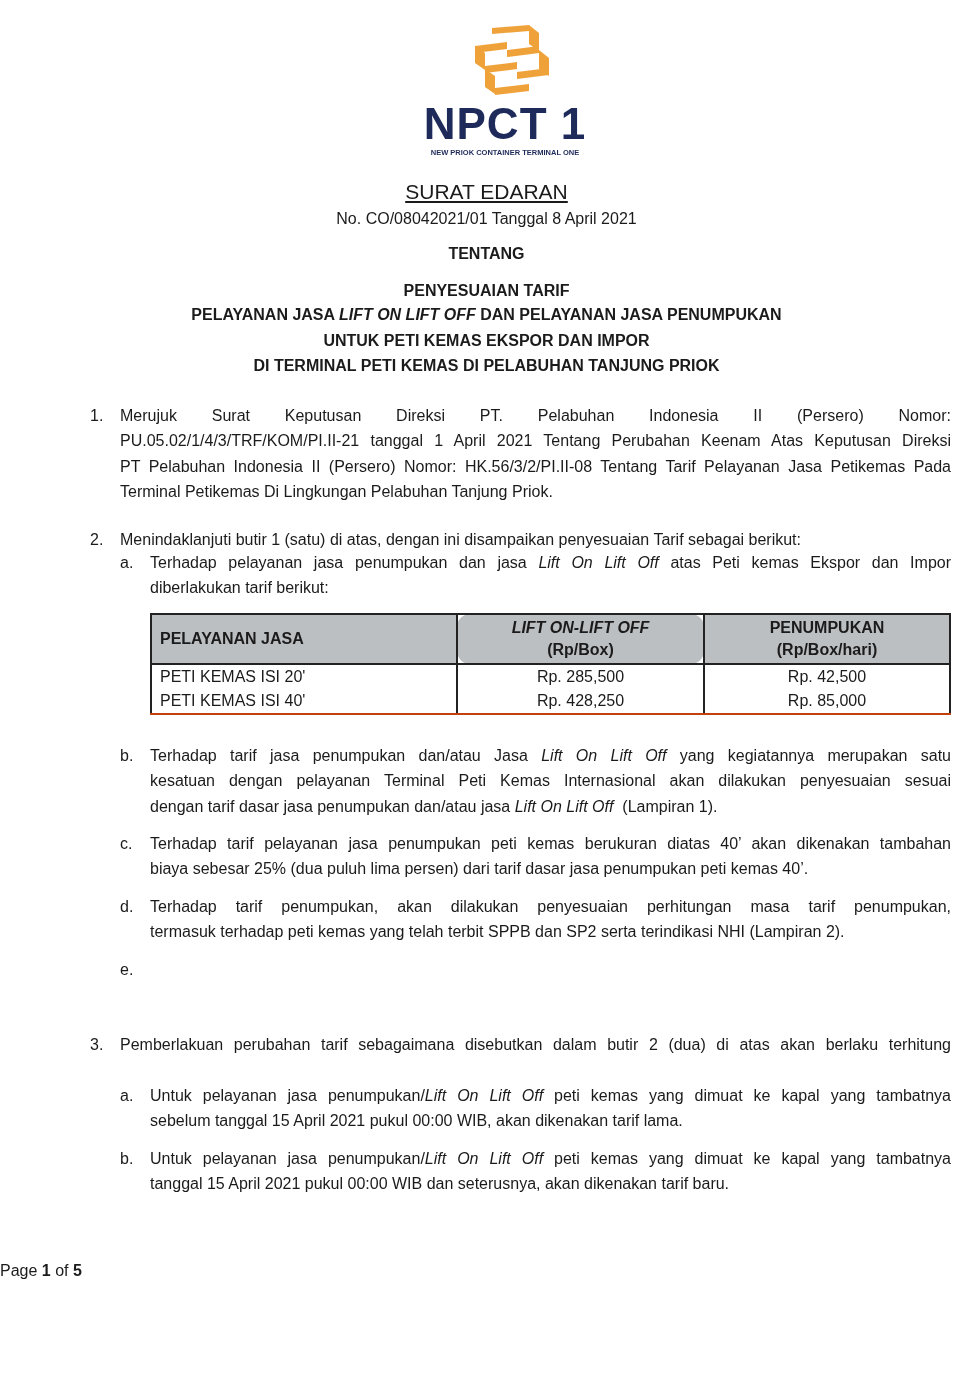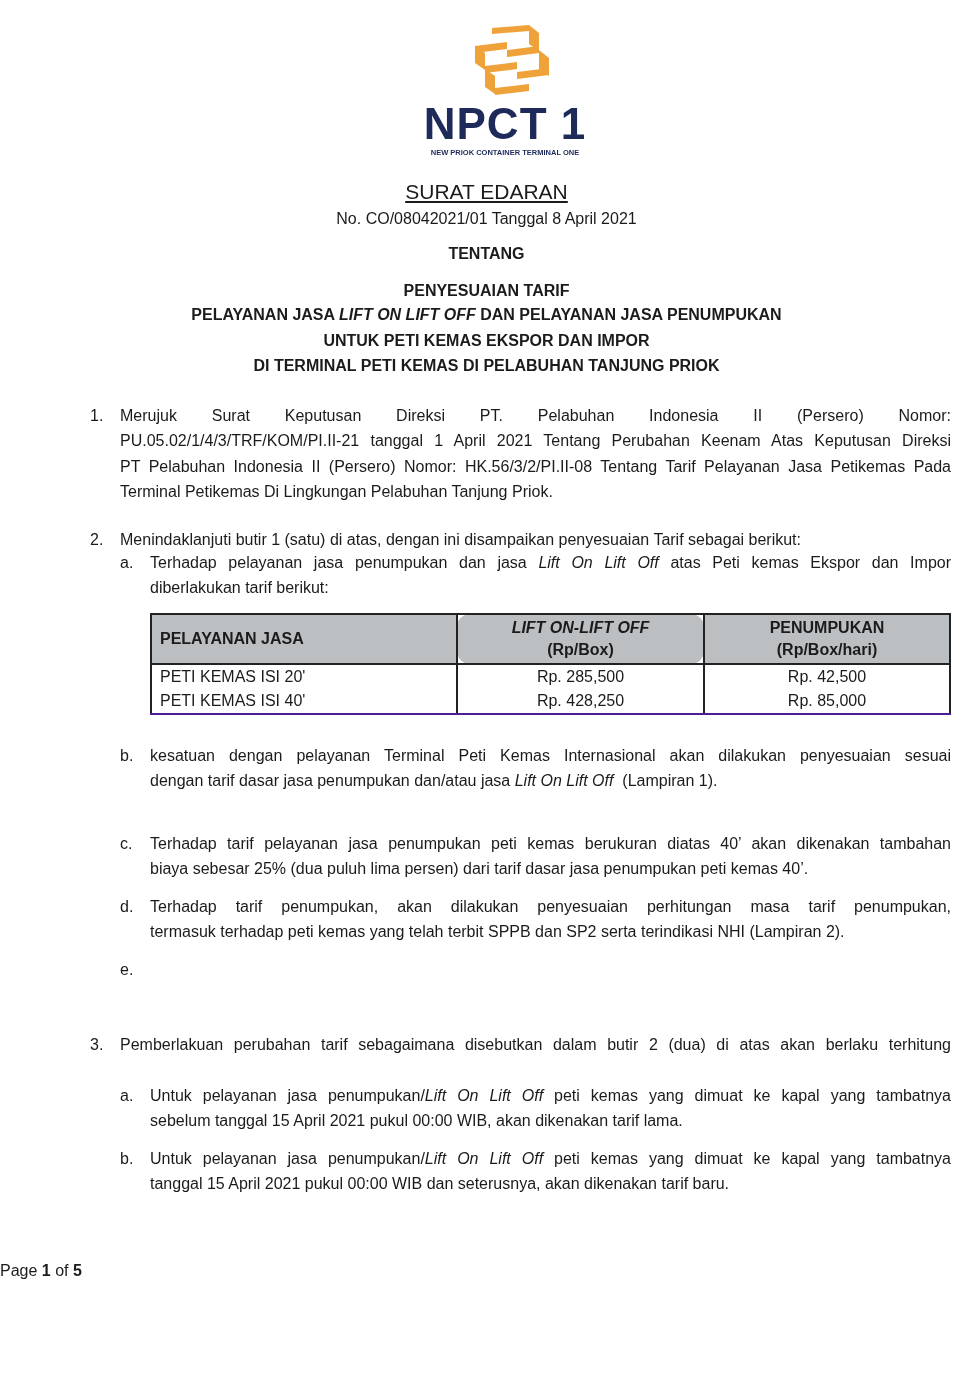--- a/index.html
+++ b/index.html
@@ -26,21 +26,21 @@
 
   .para { position: absolute; font-size: 16px; line-height: 25.3px; text-align: justify; }
   .num { position: absolute; font-size: 16px; line-height: 25.3px; }
   em { font-style: italic; }
 
   table.tarif { position: absolute; left: 150px; top: 613px; width: 801px; border-collapse: collapse;
                 font-size: 16px; }
   table.tarif th, table.tarif td { border: 2px solid #222; }
   table.tarif th { background: #bcbfc2; font-weight: bold; height: 48px; padding: 0; line-height: 22px; }
   table.tarif td { border-top: none; border-bottom: none; padding: 0 8px; height: 24px; line-height: 24px; }
-  table.tarif tr.r-last td { border-bottom: 2px solid #4c1d95; }
+  table.tarif tr.r-last td { border-bottom: 2px solid #c2410c; }
   th.c1 { text-align: left; padding-left: 8px !important; width: 296px; }
   th.c2 { width: 245px; border-radius: 13px; }
   td.cc { text-align: center; }
   .footer { position: absolute; left: 0; width: 973px; top: 1262px; text-align: left; font-size: 16px; }
 </style>
 </head>
 <body>
 
 <div class="page">
 
@@ -105,20 +105,21 @@
       <tr class="r-last">
         <td>PETI KEMAS ISI 40'</td>
         <td class="cc">Rp. 428,250</td>
         <td class="cc">Rp. 85,000</td>
       </tr>
     </tbody>
   </table>
 
   <div class="num" style="left:120px;top:743px;">b.</div>
   <div class="para" style="left:150px;top:743px;width:801px;">
+    <div style="text-align-last:justify;"><span>Terhadap tarif jasa penumpukan dan/atau Jasa </span><em>Lift On Lift Off</em><span> yang kegiatannya merupakan satu</span></div>
     <div style="text-align-last:justify;">kesatuan dengan pelayanan Terminal Peti Kemas Internasional akan dilakukan penyesuaian sesuai</div>
     <div><span>dengan tarif dasar jasa penumpukan dan/atau jasa </span><em>Lift On Lift Off</em><span style="white-space:pre;">  (Lampiran 1).</span></div>
   </div>
 
   <div class="num" style="left:120px;top:831px;">c.</div>
   <div class="para" style="left:150px;top:831px;width:801px;">
     <div style="text-align-last:justify;">Terhadap tarif pelayanan jasa penumpukan peti kemas berukuran diatas 40’ akan dikenakan tambahan</div>
     <div>biaya sebesar 25% (dua puluh lima persen) dari tarif dasar jasa penumpukan peti kemas 40’.</div>
   </div>
 

